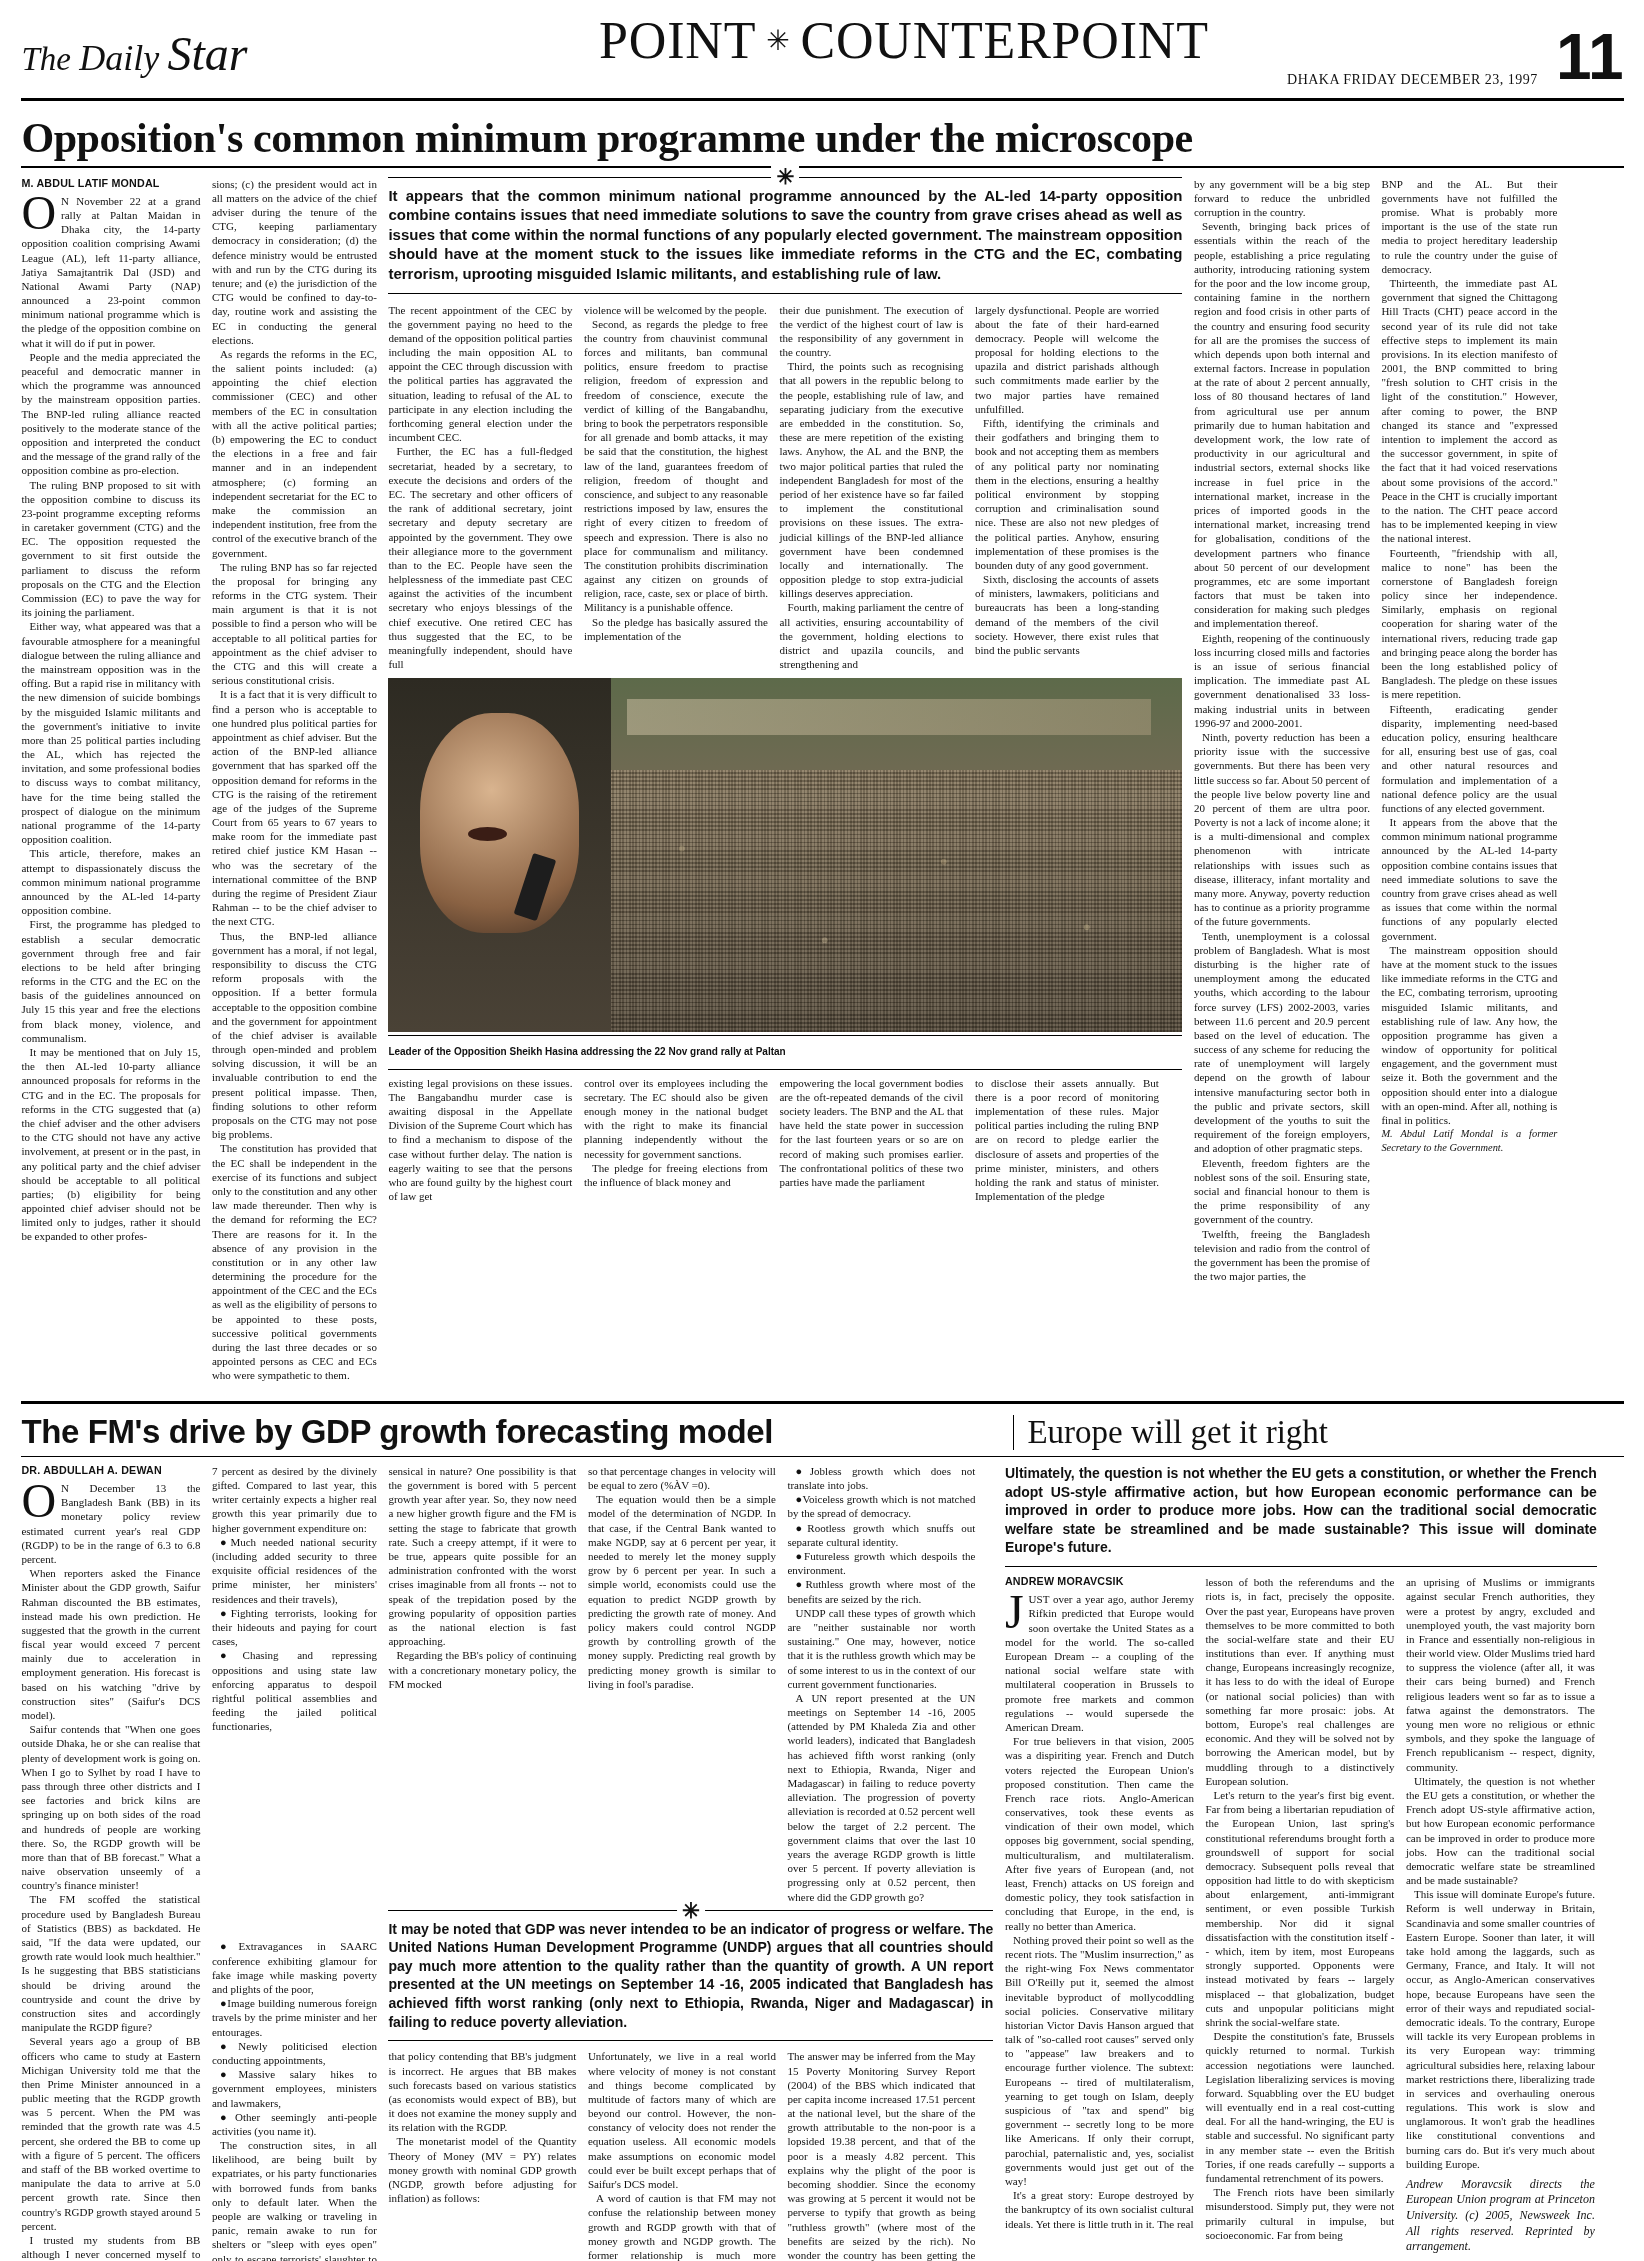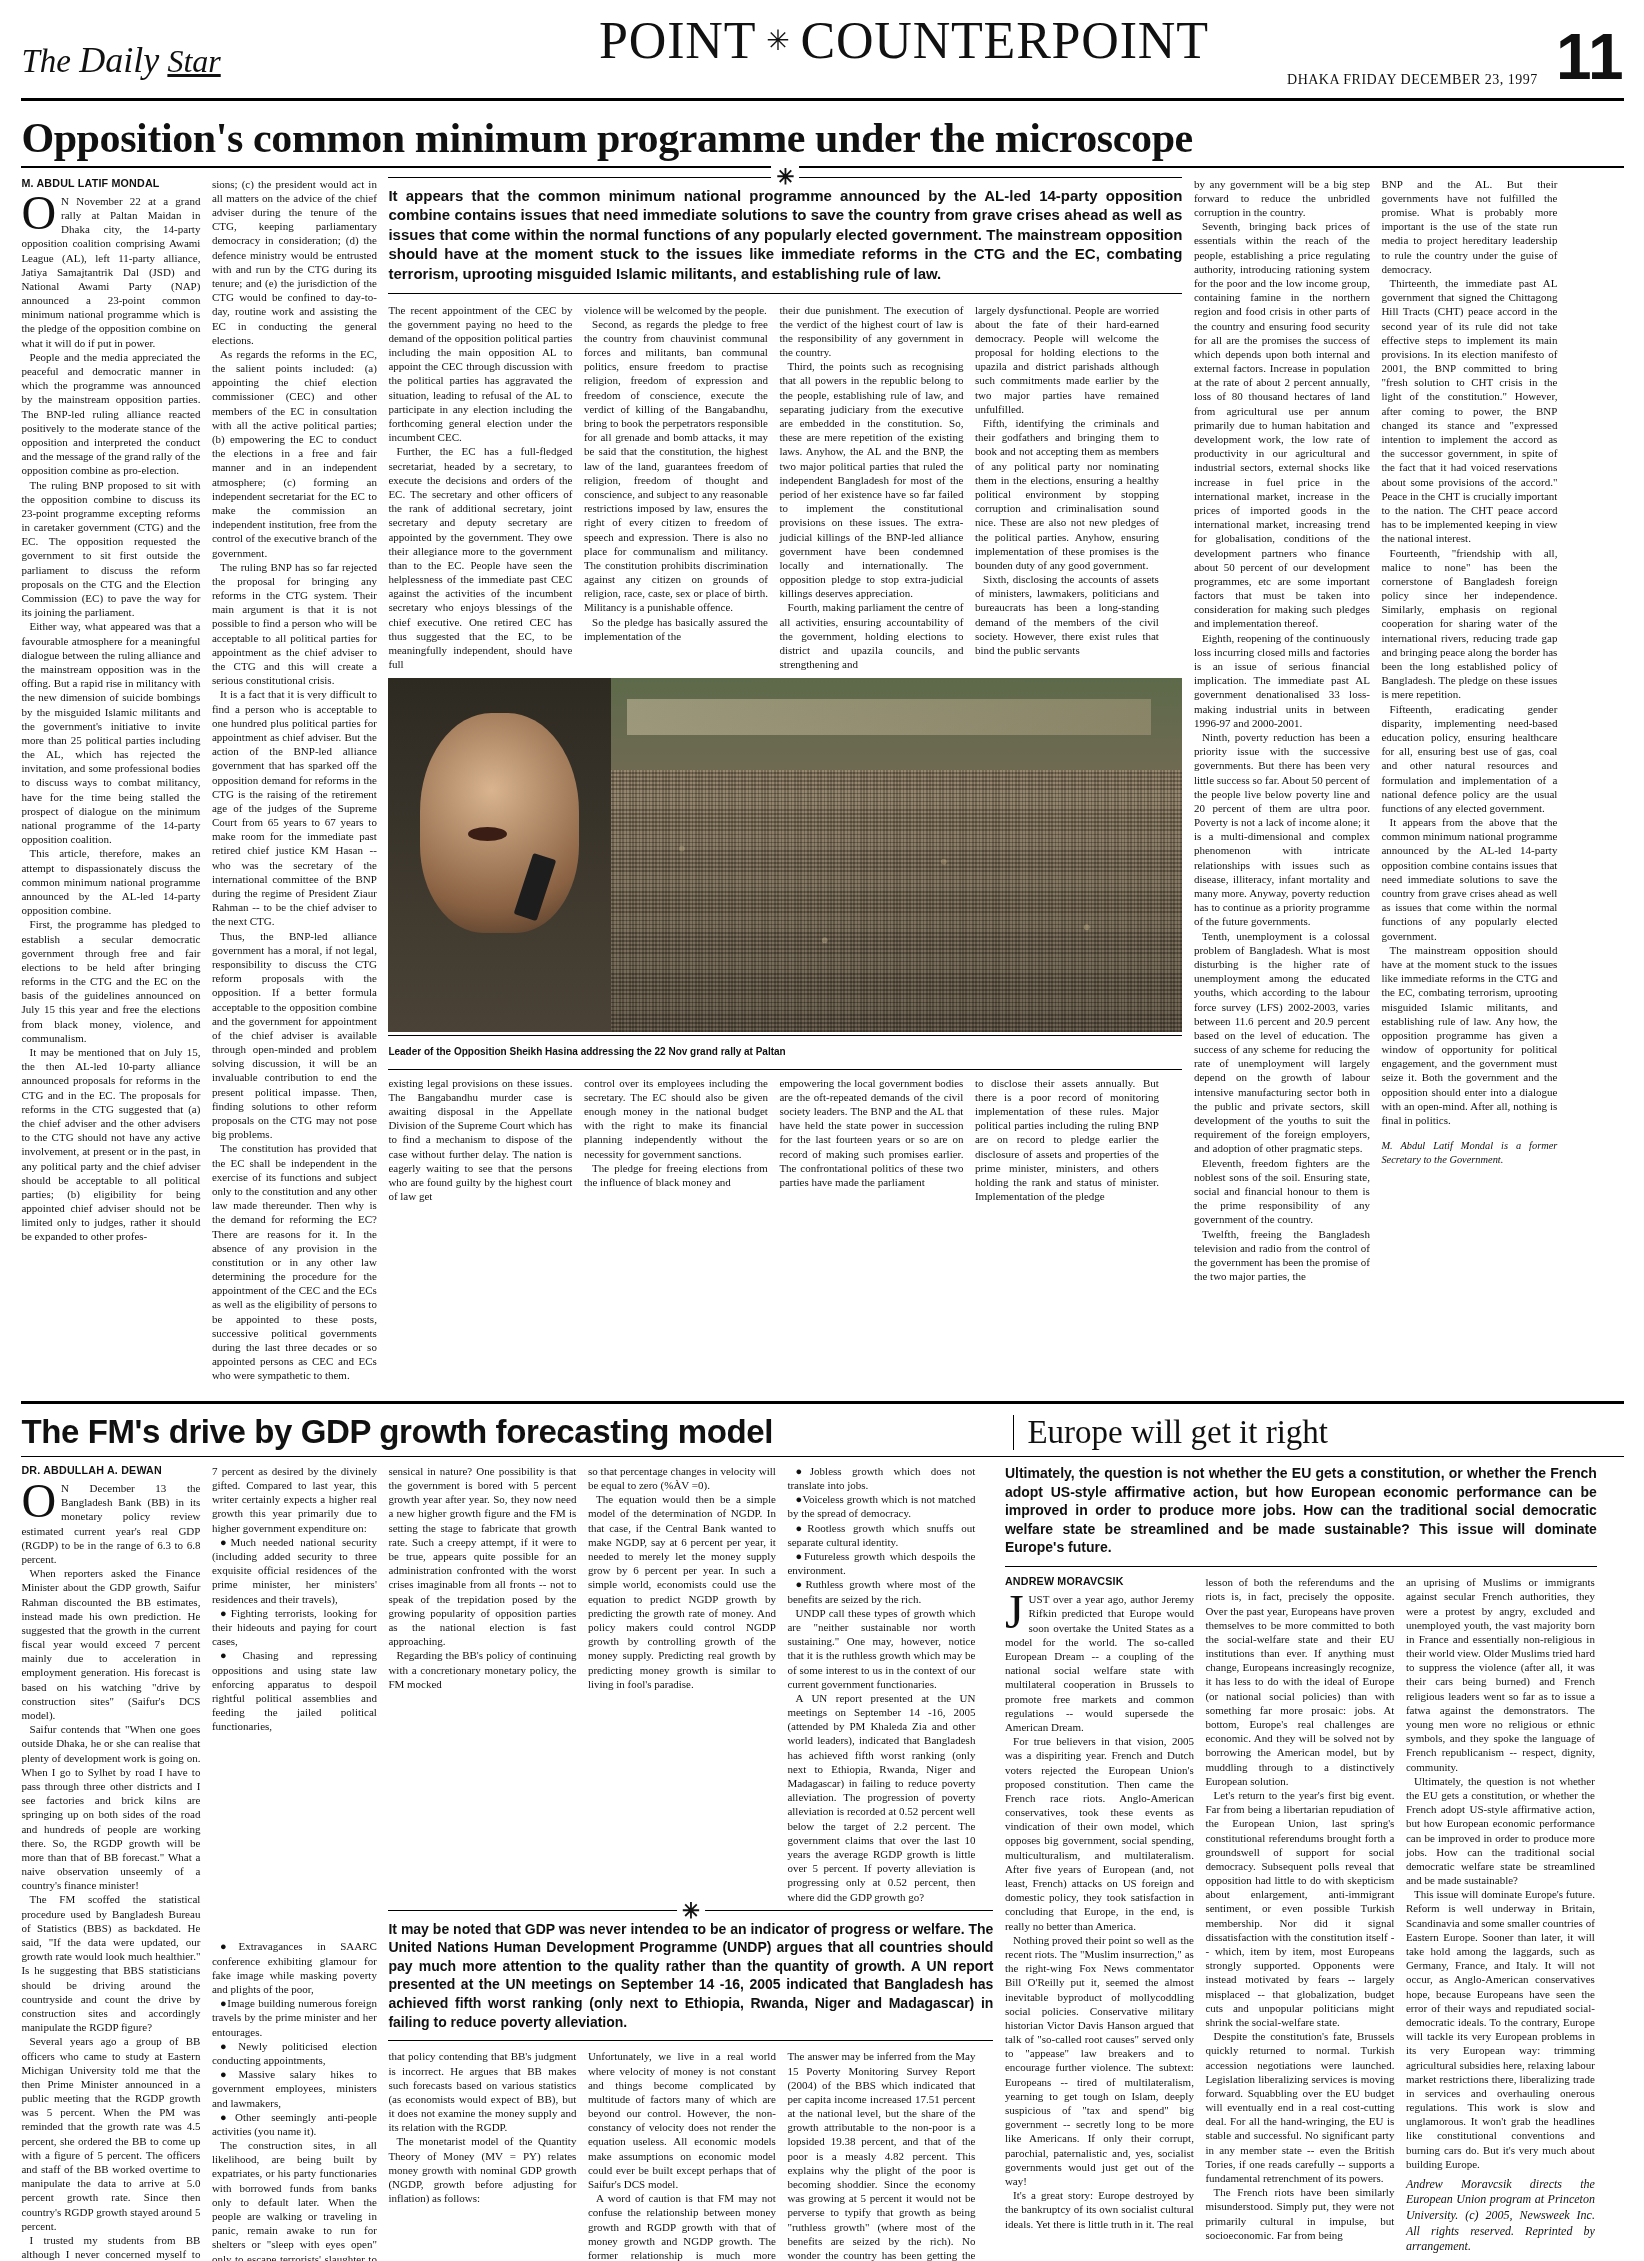--- a/index.html
+++ b/index.html
@@ -3,21 +3,21 @@
 <meta charset="utf-8">
 <style>
   html,body{margin:0;padding:0;background:#fff;}
   body{width:1645px;font-family:"Liberation Serif",serif;color:#111;}
   .page{width:1645px;padding:0;position:relative;}
   
   .masthead{display:flex;align-items:flex-end;padding:15px 21.4px 0 21.4px;}
   .logo{font-family:"Liberation Serif",serif;font-style:italic;font-size:33px;width:247px;line-height:1;padding-bottom:11.5px;white-space:nowrap;}
   .logo .the{font-size:33px;}
   .logo .daily{font-size:36px;}
-  .logo .star{font-size:32px;text-decoration:underline;}
+  .logo .star{font-size:48px;}
   .center-head{flex:1;text-align:center;padding-bottom:1.6px;}
   .pc-title{font-family:"Liberation Serif",serif;font-size:52px;letter-spacing:0.8px;font-weight:normal;line-height:1;display:flex;align-items:center;justify-content:center;gap:10px;}
   .starburst{font-size:28px;color:#111;line-height:1;}
   .dateline{font-size:14px;letter-spacing:0.5px;text-align:right;padding-right:1.6px;margin-top:5px;}
   .pagenum{font-family:"Liberation Sans",sans-serif;font-weight:bold;font-size:64px;line-height:.85;padding-bottom:5px;padding-left:16.5px;}
   .rule-thick{border-top:3.3px solid #000;margin:8.2px 21.4px 0 21.4px;}
   
   .headline{font-family:Liberation Serif, serif;font-weight:bold;font-size:42px;line-height:1.05;margin:15px 21.4px 6.6px 21.4px;letter-spacing:-0.4px;}
   .rule-med{border-top:2.5px solid #000;margin:5px 21.4px 0 21.4px;}
   
@@ -42,21 +42,21 @@
      radial-gradient(circle at 88% 60%, rgba(255,235,180,.25) 0 2.5px, transparent 3.3px),
      repeating-linear-gradient(0deg,rgba(0,0,0,.22) 0 1.6px,rgba(255,255,255,.05) 1.6px 4.1px),
      repeating-linear-gradient(90deg,rgba(0,0,0,.18) 0 1.6px,rgba(255,255,255,.06) 1.6px 3.3px),
      linear-gradient(180deg,#8a7a5f,#5a4f3e);}
   .photo .leftpanel{position:absolute;left:0;top:0;width:28%;height:100%;background:linear-gradient(180deg,#2d2a22,#4a4236);}
   .photo .face{position:absolute;left:4%;top:10%;width:20%;height:62%;border-radius:45% 45% 40% 40%;background:radial-gradient(circle at 45% 35%,#d9b48f,#8a6243 70%,#4a3526);}
   .photo .mouth{position:absolute;left:10%;top:42%;width:5%;height:4%;background:#3a1d15;border-radius:50%;}
   .photo .mic{position:absolute;left:17%;top:50%;width:3%;height:18%;background:#1d1d1d;transform:rotate(18deg);border-radius:2.5px;}
   .photo .banner{position:absolute;left:30%;top:6%;width:66%;height:10%;background:linear-gradient(90deg,#c9bda0,#a89a7c);opacity:.55;}
   .caption{font-family:"Liberation Sans",sans-serif;font-weight:bold;font-size:10px;line-height:1.25;border-top:0.8px solid #000;border-bottom:0.8px solid #000;padding:10px 0;margin-bottom:5.8px;}
-  .endnote{font-style:italic;font-size:10.4px;margin-top:12px;line-height:1.3;}
+  .endnote{font-style:italic;font-size:10.4px;margin-top:0;line-height:1.3;}
   
   .rule-thick2{border-top:3.3px solid #000;margin:18px 21.4px 0 21.4px;}
   .lower-heads{display:flex;margin:11.5px 21.4px 0 21.4px;align-items:flex-end;}
   .lh-left{width:979px;font-family:"Liberation Sans",sans-serif;font-weight:bold;font-size:33px;line-height:1.05;letter-spacing:-0.4px;}
   .lh-div{border-left:1.6px solid #000;margin:0 13px;align-self:stretch;}
   .lh-right{flex:1;font-family:"Liberation Serif",serif;font-size:33px;line-height:1.05;}
   .rule-med2{border-top:1.6px solid #000;margin:6.6px 21.4px 0 21.4px;}
   .quote2{font-family:"Liberation Sans",sans-serif;font-weight:bold;font-size:14px;line-height:1.33;text-align:justify;border-top:1.6px solid #000;border-bottom:1.6px solid #000;padding:8.2px 0 9px 0;margin:6.6px 0 8.2px 0;position:relative;}
   .sig{font-style:italic;font-size:12px;margin-top:5.8px;line-height:1.3;}
 </style>

